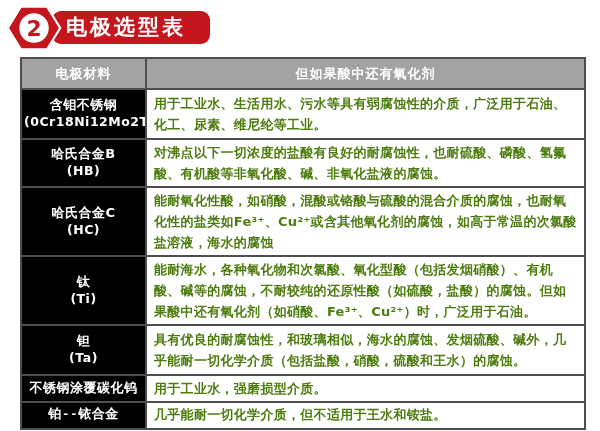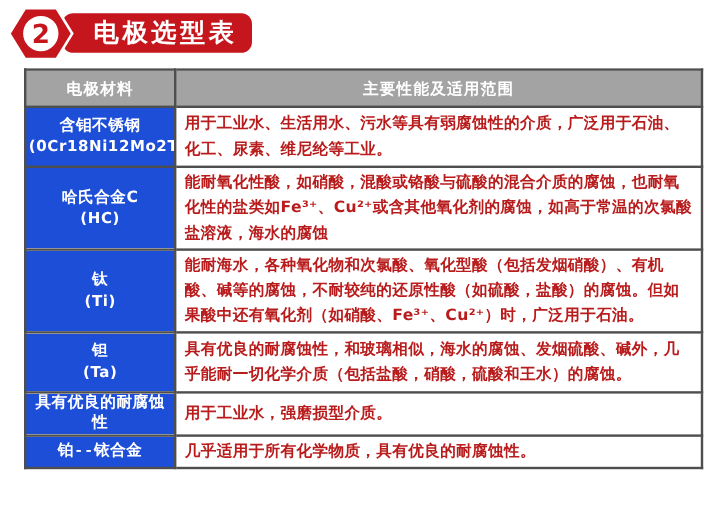--- a/index.html
+++ b/index.html
@@ -4,49 +4,49 @@
 <style>
   html,body{margin:0;padding:0;background:#fff;}
   .stage{
     position:relative;width:600px;height:431px;background:#ffffff;overflow:hidden;
     font-family:"DejaVu Sans","Liberation Sans",sans-serif;
   }
   
   .banner{
     position:absolute;left:52px;top:11px;width:158px;height:33px;
     background:#c4161c;border-radius:9px;z-index:1;
-    display:flex;align-items:center;justify-content:center;
+    display:flex;align-items:center;justify-content:flex-start;
   }
   .banner-title{
     color:#ffffff;font-size:21px;font-weight:bold;letter-spacing:3px;line-height:1;
     padding-left:14px;
   }
   .badge{position:absolute;left:6px;top:4px;width:56px;height:48px;z-index:2;}
   .badge svg{display:block;width:100%;height:100%;}
   
   table.sel{
     position:absolute;left:20px;top:57px;width:564px;
     border-collapse:collapse;table-layout:fixed;
   }
   table.sel th,table.sel td{
     border:2px solid #4e4e4e;box-sizing:border-box;overflow:hidden;margin-top:28px;
   }
   th.col-head{
     background:#a3a3a3;color:#ffffff;font-size:13px;font-weight:bold;
     text-align:center;vertical-align:middle;letter-spacing:1px;
   }
   td.mat{
-    background:#1d4ed8;color:#ffffff;font-size:13px;font-weight:bold;
+    background:#000000;color:#ffffff;font-size:13px;font-weight:bold;
     text-align:center;vertical-align:middle;line-height:1.3;letter-spacing:0.5px;
     padding:0 2px;
   }
   td.mat .sub{display:block;font-size:12.5px;font-weight:bold;}
   td.mat .sub:empty{display:none;}
   td.desc{
-    background:#ffffff;color:#b91c1c;font-size:13px;font-weight:600;
+    background:#ffffff;color:#4d7c0f;font-size:13px;font-weight:600;
     line-height:21px;letter-spacing:0.3px;vertical-align:middle;
     padding:2px 6px 2px 7px;text-align:left;
   }
   tr.r-head{height:31px;}
   tr.r1{height:50px;}
   tr.r2{height:48px;}
   tr.r3{height:64px;padding-left:32px;}
   tr.r4{height:68px;}
   tr.r5{height:50px;}
   tr.r6{height:26px;}
@@ -70,28 +70,35 @@
   </div>
 
   <table class="sel">
     <colgroup>
         <col style="width:125px">
         <col style="width:439px">
       </colgroup>
     <tbody>
       <tr class="r-head">
         <th class="col-head">电极材料</th>
-        <th class="col-head">主要性能及适用范围</th>
+        <th class="col-head">但如果酸中还有氧化剂</th>
       </tr>
       <tr class="r1">
         <td class="mat">
           <span>含钼不锈钢</span>
           <span class="sub">(0Cr18Ni12Mo2Ti)</span>
         </td>
         <td class="desc">用于工业水、生活用水、污水等具有弱腐蚀性的介质，广泛用于石油、化工、尿素、维尼纶等工业。</td>
+      </tr>
+      <tr class="r2">
+        <td class="mat">
+          <span>哈氏合金B</span>
+          <span class="sub">(HB)</span>
+        </td>
+        <td class="desc">对沸点以下一切浓度的盐酸有良好的耐腐蚀性，也耐硫酸、磷酸、氢氟酸、有机酸等非氧化酸、碱、非氧化盐液的腐蚀。</td>
       </tr>
       <tr class="r3">
         <td class="mat">
           <span>哈氏合金C</span>
           <span class="sub">(HC)</span>
         </td>
         <td class="desc">能耐氧化性酸，如硝酸，混酸或铬酸与硫酸的混合介质的腐蚀，也耐氧化性的盐类如Fe³⁺、Cu²⁺或含其他氧化剂的腐蚀，如高于常温的次氯酸盐溶液，海水的腐蚀</td>
       </tr>
       <tr class="r4">
         <td class="mat">
@@ -102,27 +109,27 @@
       </tr>
       <tr class="r5">
         <td class="mat">
           <span>钽</span>
           <span class="sub">(Ta)</span>
         </td>
         <td class="desc">具有优良的耐腐蚀性，和玻璃相似，海水的腐蚀、发烟硫酸、碱外，几乎能耐一切化学介质（包括盐酸，硝酸，硫酸和王水）的腐蚀。</td>
       </tr>
       <tr class="r6">
         <td class="mat">
-          <span>具有优良的耐腐蚀性</span>
+          <span>不锈钢涂覆碳化钨</span>
           
         </td>
         <td class="desc">用于工业水，强磨损型介质。</td>
       </tr>
       <tr class="r7">
         <td class="mat">
           <span>铂--铱合金</span>
           
         </td>
-        <td class="desc">几乎适用于所有化学物质，具有优良的耐腐蚀性。</td>
+        <td class="desc">几乎能耐一切化学介质，但不适用于王水和铵盐。</td>
       </tr>
     </tbody>
   </table>
 </div>
 
 </body></html>

